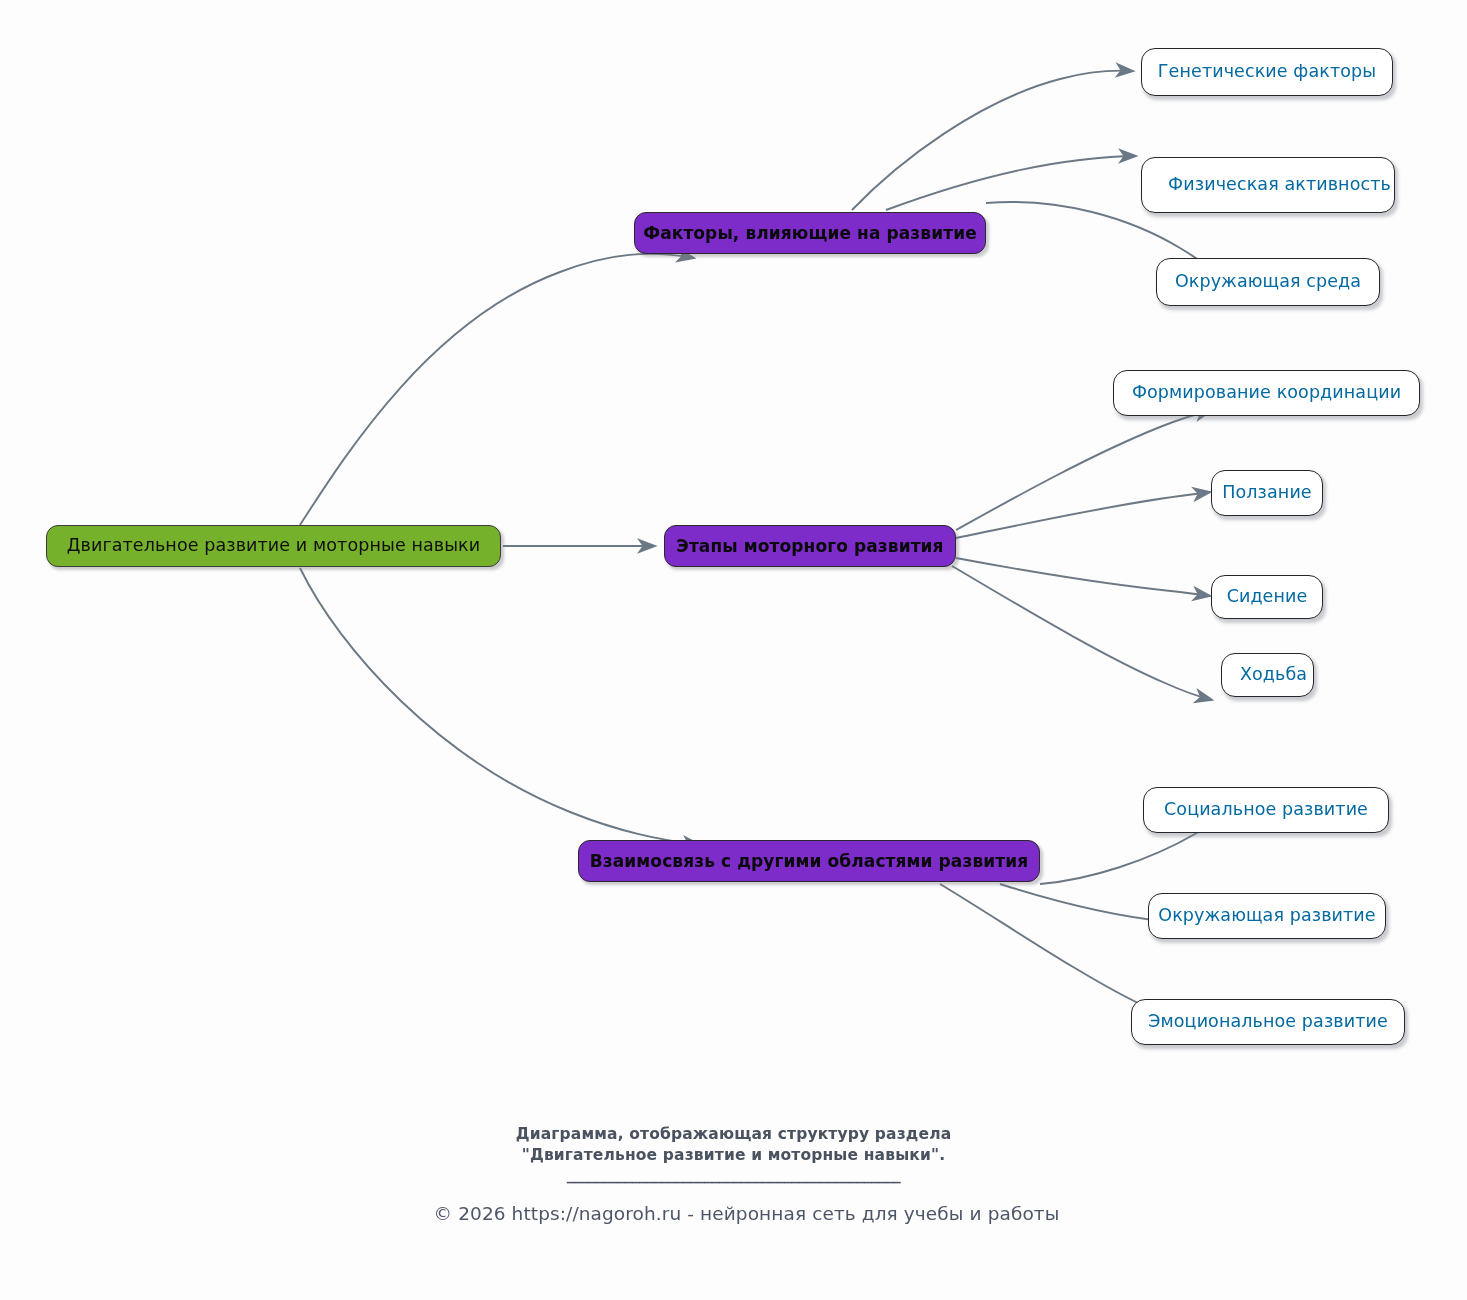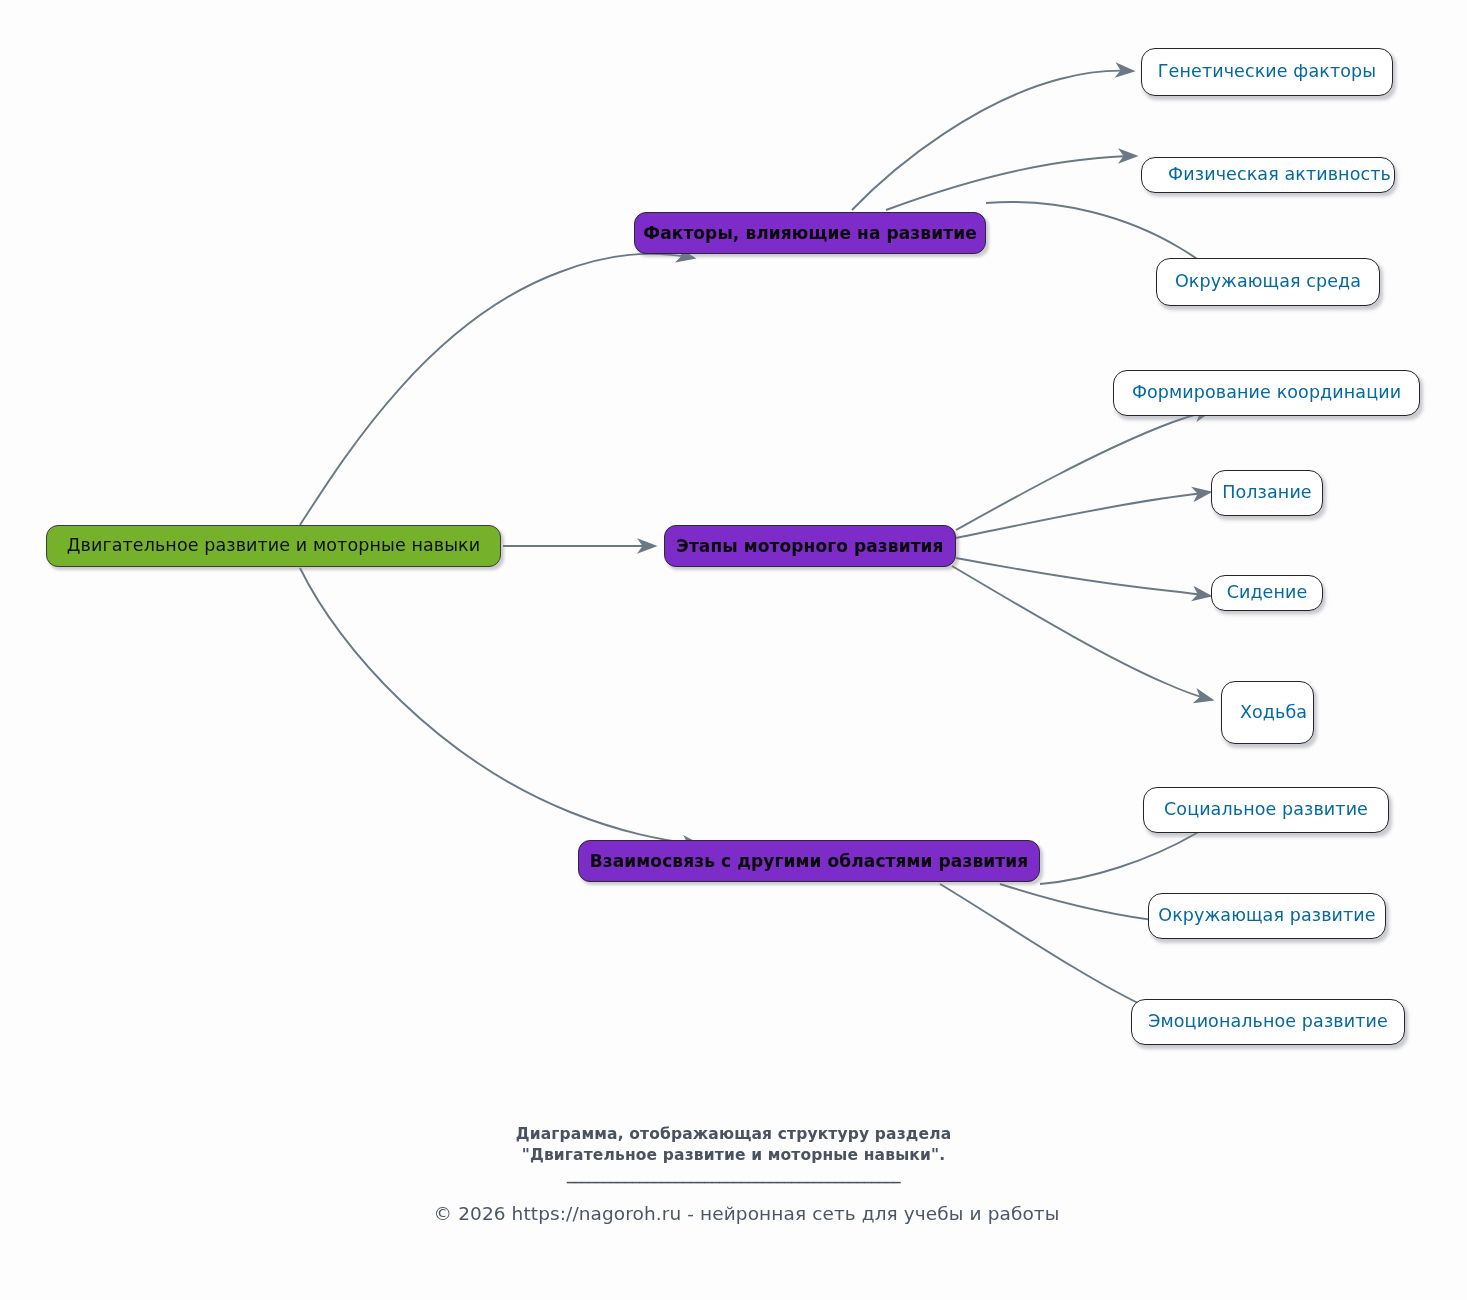--- a/index.html
+++ b/index.html
@@ -153,45 +153,45 @@
   </div>
 
   <div class="node branch" style="left:634px; top:212px; width:352px; height:42px;">
     <span class="node-label">Факторы, влияющие на развитие</span>
   </div>
 
   <div class="node leaf" style="left:1141px; top:48px; width:252px; height:48px;">
     <span class="node-label">Генетические факторы</span>
   </div>
 
-  <div class="node leaf" style="left:1141px; top:157px; width:254px; height:36px;padding-left:23px;">
+  <div class="node leaf" style="left:1141px; top:157px; width:254px; height:56px;padding-left:23px;">
     <span class="node-label">Физическая активность</span>
   </div>
 
   <div class="node leaf" style="left:1156px; top:258px; width:224px; height:48px;">
     <span class="node-label">Окружающая среда</span>
   </div>
 
   <div class="node branch" style="left:664px; top:525px; width:292px; height:42px;">
     <span class="node-label">Этапы моторного развития</span>
   </div>
 
   <div class="node leaf" style="left:1113px; top:370px; width:307px; height:46px;">
     <span class="node-label">Формирование координации</span>
   </div>
 
   <div class="node leaf" style="left:1211px; top:470px; width:112px; height:46px;">
     <span class="node-label">Ползание</span>
   </div>
 
-  <div class="node leaf" style="left:1211px; top:575px; width:112px; height:36px;">
+  <div class="node leaf" style="left:1211px; top:575px; width:112px; height:44px;">
     <span class="node-label">Сидение</span>
   </div>
 
-  <div class="node leaf" style="left:1221px; top:681px; width:93px; height:63px;padding-left:12px;">
+  <div class="node leaf" style="left:1221px; top:653px; width:93px; height:44px;padding-left:12px;">
     <span class="node-label">Ходьба</span>
   </div>
 
   <div class="node branch" style="left:578px; top:840px; width:462px; height:42px;">
     <span class="node-label">Взаимосвязь с другими областями развития</span>
   </div>
 
   <div class="node leaf" style="left:1143px; top:787px; width:246px; height:46px;">
     <span class="node-label">Социальное развитие</span>
   </div>

